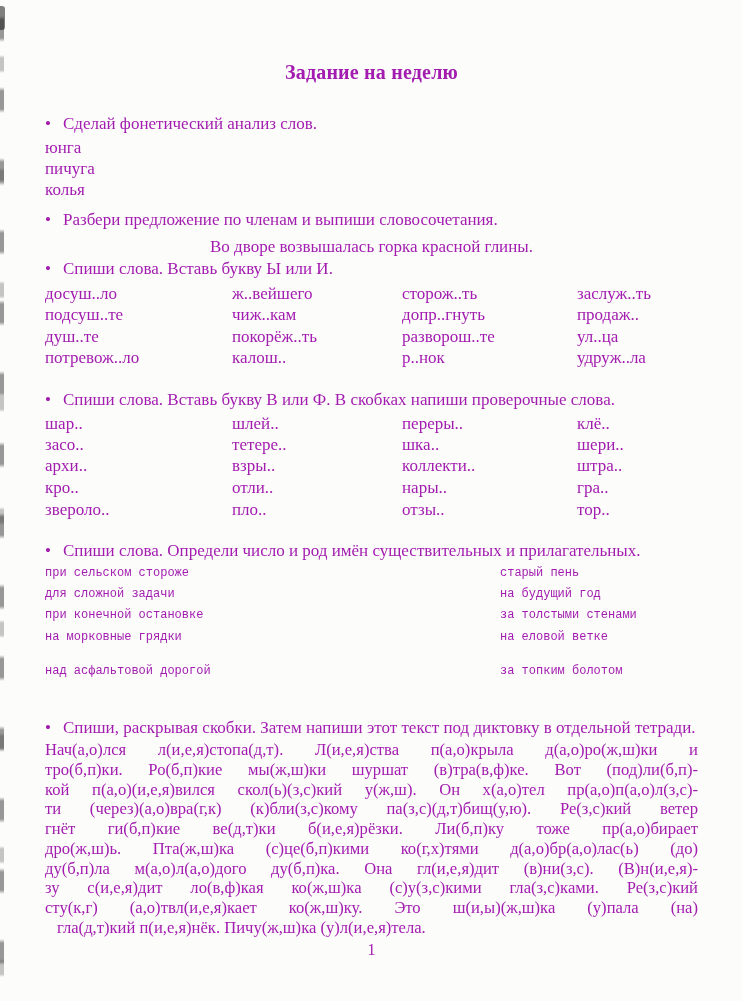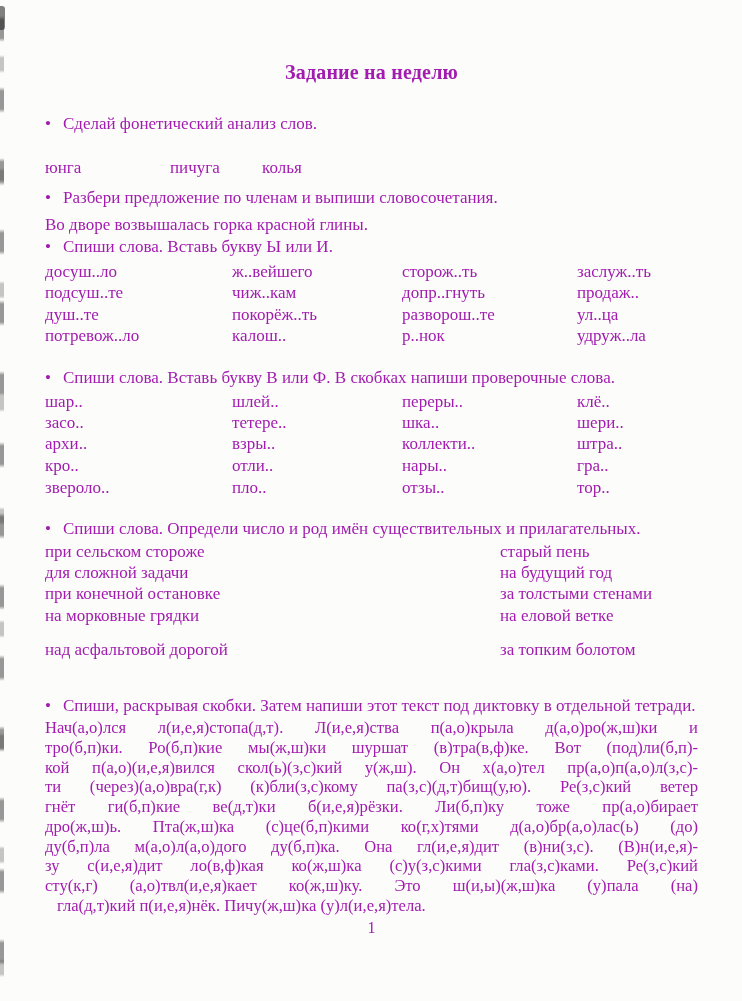--- a/index.html
+++ b/index.html
@@ -57,27 +57,27 @@
   .ex1-w2{width:92px;}
 
   .wordgrid{
     display:grid;
     grid-template-columns:187px 170px 175px auto;
     font-size:17px;line-height:21.4px;
   }
   .pairgrid{
     display:grid;
     grid-template-columns:455px auto;
-    font-size:17px;line-height:21.4px;
+    font-size:12px;line-height:21.4px;font-family:Liberation Mono, monospace;
   }
 
   .m-ex1i{margin-top:29px;}
-  .m-ex1w{margin-top:23px;}
+  .m-ex1w{margin-top:3px;flex-direction:column;}
   .m-ex2i{margin-top:9px;}
-  .m-ex2s{margin-top:6px;}
+  .m-ex2s{margin-top:6px;text-align:center;}
   .m-ex3i{margin-top:1px;}
   .m-ex3g{margin-top:4px;}
   .m-ex4i{margin-top:20px;}
   .m-ex4g{margin-top:3px;}
   .m-ex4x{margin-top:1px;}
   .m-ex5i{margin-top:19px;}
   .m-ex5g{margin-top:2px;}
   .m-ex5x{margin-top:13px;}
   .m-ex6i{margin-top:34px;}
   .m-ex6b{margin-top:1px;}

